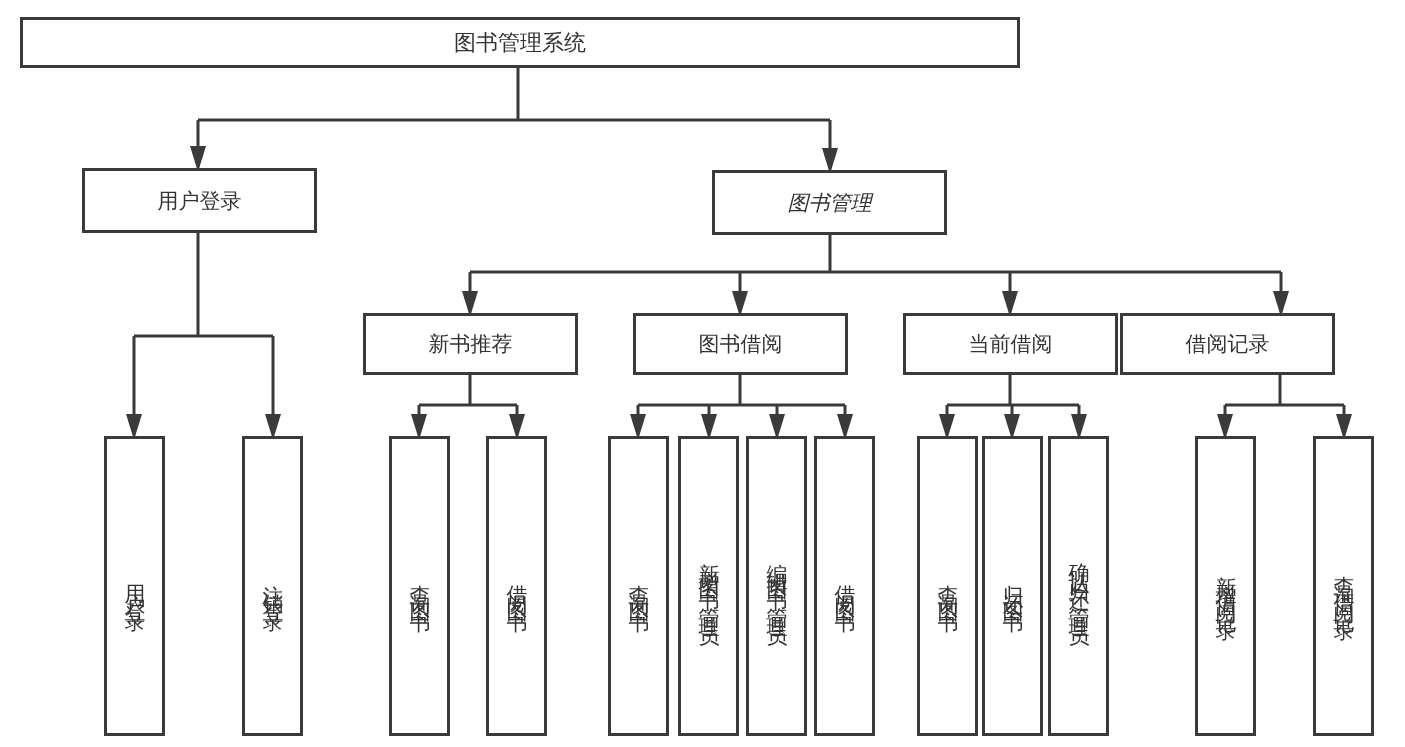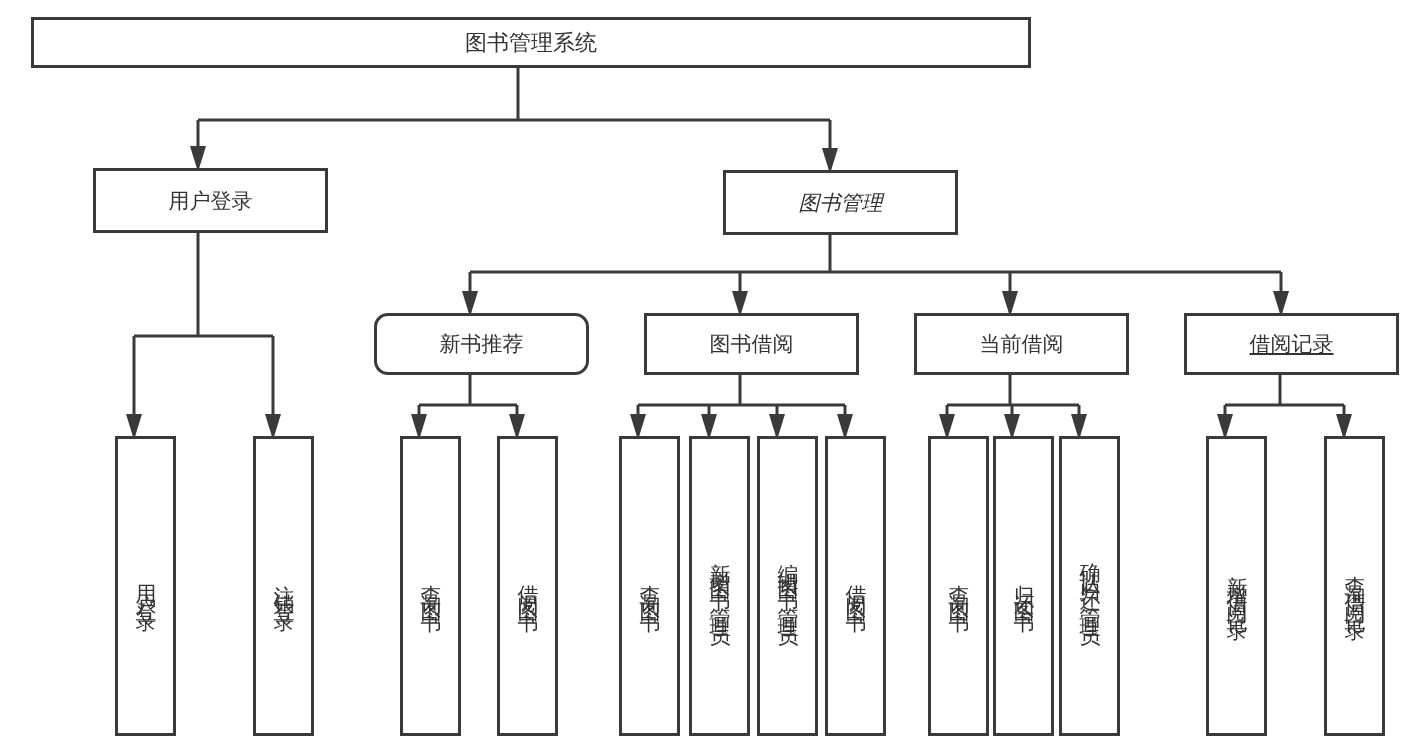--- a/index.html
+++ b/index.html
@@ -26,32 +26,31 @@
   .box{
     position:absolute;
     box-sizing:border-box;
     background:#ffffff;
     border:3px solid var(--line);
     display:flex;
     align-items:center;
     justify-content:center;
     color:var(--text);
     z-index:2;
-    margin-left:11px;
   }
   .box span{white-space:nowrap;}
   .root{left:20px;top:17px;width:1000px;height:51px;font-size:22px;}
   .lvl2{height:65px;width:235px;font-size:21px;}
   .n-userlogin{left:82px;top:168px;}
   .n-bookmgmt{left:712px;top:170px;font-style:italic;}
   .lvl3{top:313px;height:62px;width:215px;font-size:21px;}
-  .n-newbook{left:363px;border-radius:14px;}
+  .n-newbook{left:363px;}
   .n-borrowing{left:633px;}
   .n-current{left:903px;font-family:Liberation Mono, monospace;}
-  .n-records{left:1173px;text-decoration:underline;}
+  .n-records{left:1120px;}
   .leaf{top:436px;height:300px;width:61px;font-size:21px;}
   .leaf span{
     writing-mode:vertical-rl;
     text-orientation:mixed;
     letter-spacing:9px;
     line-height:55px;
   }
   .lf1{left:104px;}  .lf2{left:242px;}
   .lf3{left:389px;}  .lf4{left:486px;}
   .lf5{left:608px;}  .lf6{left:678px;}  .lf7{left:746px;}  .lf8{left:814px;}

